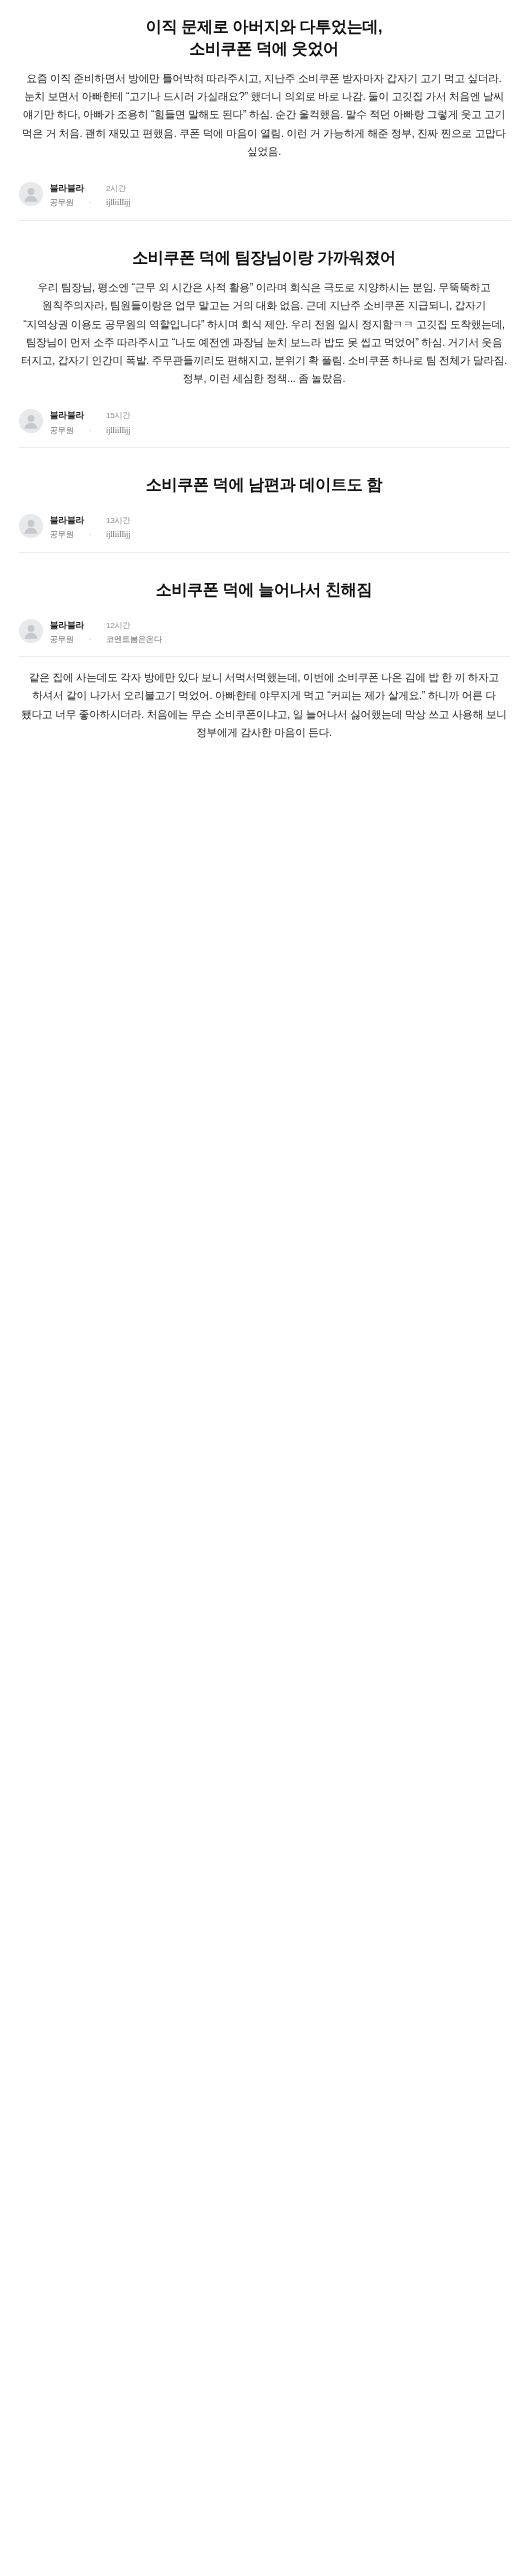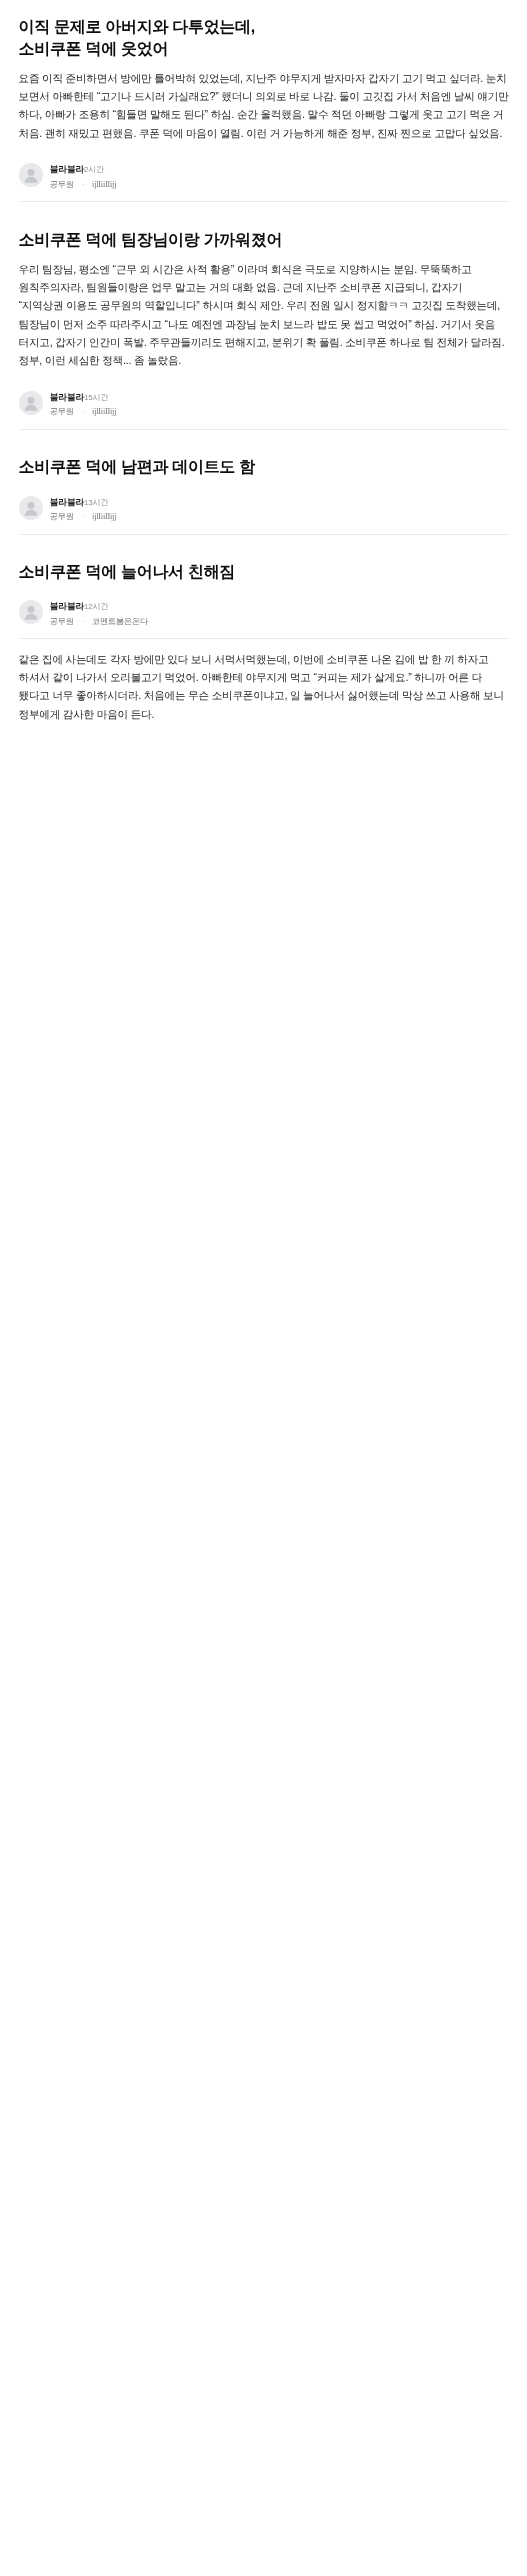--- a/index.html
+++ b/index.html
@@ -12,20 +12,21 @@
     font-family: "Liberation Sans", "DejaVu Sans", sans-serif;
     color: #111111;
     width: 528px;
   }
   .page {
     width: 528px;
     margin: 0 auto;
     background: #ffffff;
     box-sizing: border-box;
     padding: 0 0 20.6px 0;
+    text-align: center;
   }
   .post {
     box-sizing: border-box;
     padding: 0 18.5px;
   }
   .post-title {
     font-size: 16px;
     line-height: 1.38;
     font-weight: bold;
     letter-spacing: -0.3px;
@@ -63,38 +64,38 @@
   .avatar svg { display: block; }
   .meta-text {
     margin-left: 7.2px;
     padding-top: 1px;
     flex: 1 1 auto;
     min-width: 0;
   }
   .meta-line1 {
     display: flex;
     align-items: baseline;
-    gap: 0;
+    gap: 22px;
   }
   .nickname {
     font-size: 8.8px;
     font-weight: bold;
     color: #1c1c1c;
     letter-spacing: -0.2px;
   }
   .timestamp {
     font-size: 8px;
     color: #8d8d8d;
     letter-spacing: -0.2px;
   }
   .meta-line2 {
     margin-top: 2.6px;
     display: flex;
     align-items: baseline;
-    gap: 8px;
+    gap: 15px;
     flex-wrap: wrap;
   }
   .sub-label {
     font-size: 8.2px;
     color: #707070;
     letter-spacing: -0.2px;
   }
   .dot-sep {
     font-size: 7.2px;
     color: #b5b5b5;
@@ -120,21 +121,21 @@
   }
 </style>
 </head>
 <body>
 
 <div class="page">
 
   <article class="post">
     <h1 class="post-title">이직 문제로 아버지와 다투었는데,
 소비쿠폰 덕에 웃었어</h1>
-    <p class="post-body">요즘 이직 준비하면서 방에만 틀어박혀 있었는데, 지난주 야무지게 받자마자 갑자기 고기 먹고 싶더라. 눈치 보면서 아빠한테 “고기나 드시러 가실래요?” 했더니 의외로 바로 나감. 둘이 고깃집 가서 처음엔 날씨 얘기만 하다, 아빠가 조용히 “힘들면 말해도 된다” 하심. 순간 울컥했음. 말수 적던 아빠랑 그렇게 웃고 고기 먹은 거 처음. 괜히 재밌고 편했음. 쿠폰 덕에 마음이 열림. 이런 거 가능하게 해준 정부, 진짜 찐으로 고맙다 싶었음.</p>
+    <p class="post-body">요즘 이직 준비하면서 방에만 틀어박혀 따라주시고, 지난주 소비쿠폰 받자마자 갑자기 고기 먹고 싶더라. 눈치 보면서 아빠한테 “고기나 드시러 가실래요?” 했더니 의외로 바로 나감. 둘이 고깃집 가서 처음엔 날씨 얘기만 하다, 아빠가 조용히 “힘들면 말해도 된다” 하심. 순간 울컥했음. 말수 적던 아빠랑 그렇게 웃고 고기 먹은 거 처음. 괜히 재밌고 편했음. 쿠폰 덕에 마음이 열림. 이런 거 가능하게 해준 정부, 진짜 찐으로 고맙다 싶었음.</p>
     <div class="meta">
       <div class="avatar">
         <svg width="24" height="24" viewBox="0 0 46 46" aria-hidden="true">
           <circle cx="23" cy="23" r="23" fill="#e8e9eb"></circle>
           <circle cx="23" cy="18" r="6.5" fill="#c6c8cc"></circle>
           <path d="M10.5 38 C12 29.5 18 26.5 23 26.5 C28 26.5 34 29.5 35.5 38 Z" fill="#c6c8cc"></path>
         </svg>
       </div>
       <div class="meta-text">
         <div class="meta-line1">

